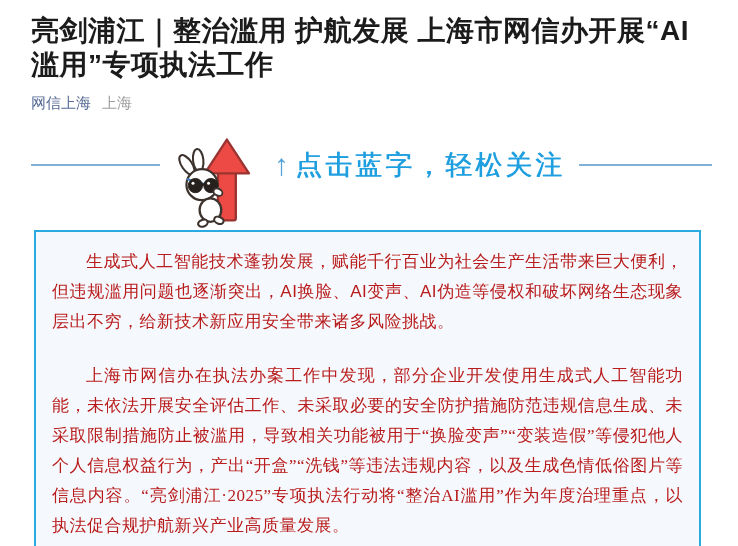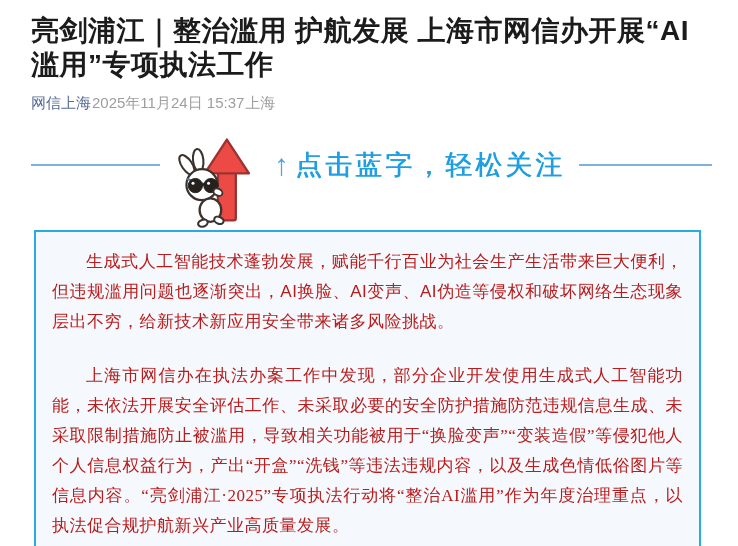--- a/index.html
+++ b/index.html
@@ -19,21 +19,21 @@
     line-height: 34px;
     font-weight: 700;
     color: #1b1b1b;
     letter-spacing: 0.5px;
   }
 
   
   .meta-row {
     margin-top: 12px;
     display: flex;
-    gap: 1px;
+    gap: 11px;
     font-size: 15px;
     line-height: 18px;
   }
   .account-name { color: #576b95; cursor: pointer; }
   .meta-text { color: #9e9e9e; }
 
   
   .banner {
     margin-top: 8px;
     height: 110px;
@@ -88,21 +88,20 @@
 </style>
 </head>
 <body>
 
 <div class="page">
 
   <h1 class="article-title">亮剑浦江｜整治滥用 护航发展 上海市网信办开展“AI滥用”专项执法工作</h1>
 
   <div class="meta-row">
     <span class="account-name">网信上海</span>
-    <span class="meta-text">2025年11月24日 15:37</span>
     <span class="meta-text">上海</span>
   </div>
 
   <div class="banner">
     <div class="banner-line left"></div>
 
     <svg class="rabbit-illustration" viewBox="0 0 100 104" xmlns="http://www.w3.org/2000/svg">
 
       <g stroke="#993430" stroke-width="2.5" stroke-linejoin="round" fill="#ee4a45">
         <rect x="51" y="40" width="19" height="56" rx="2"></rect>

